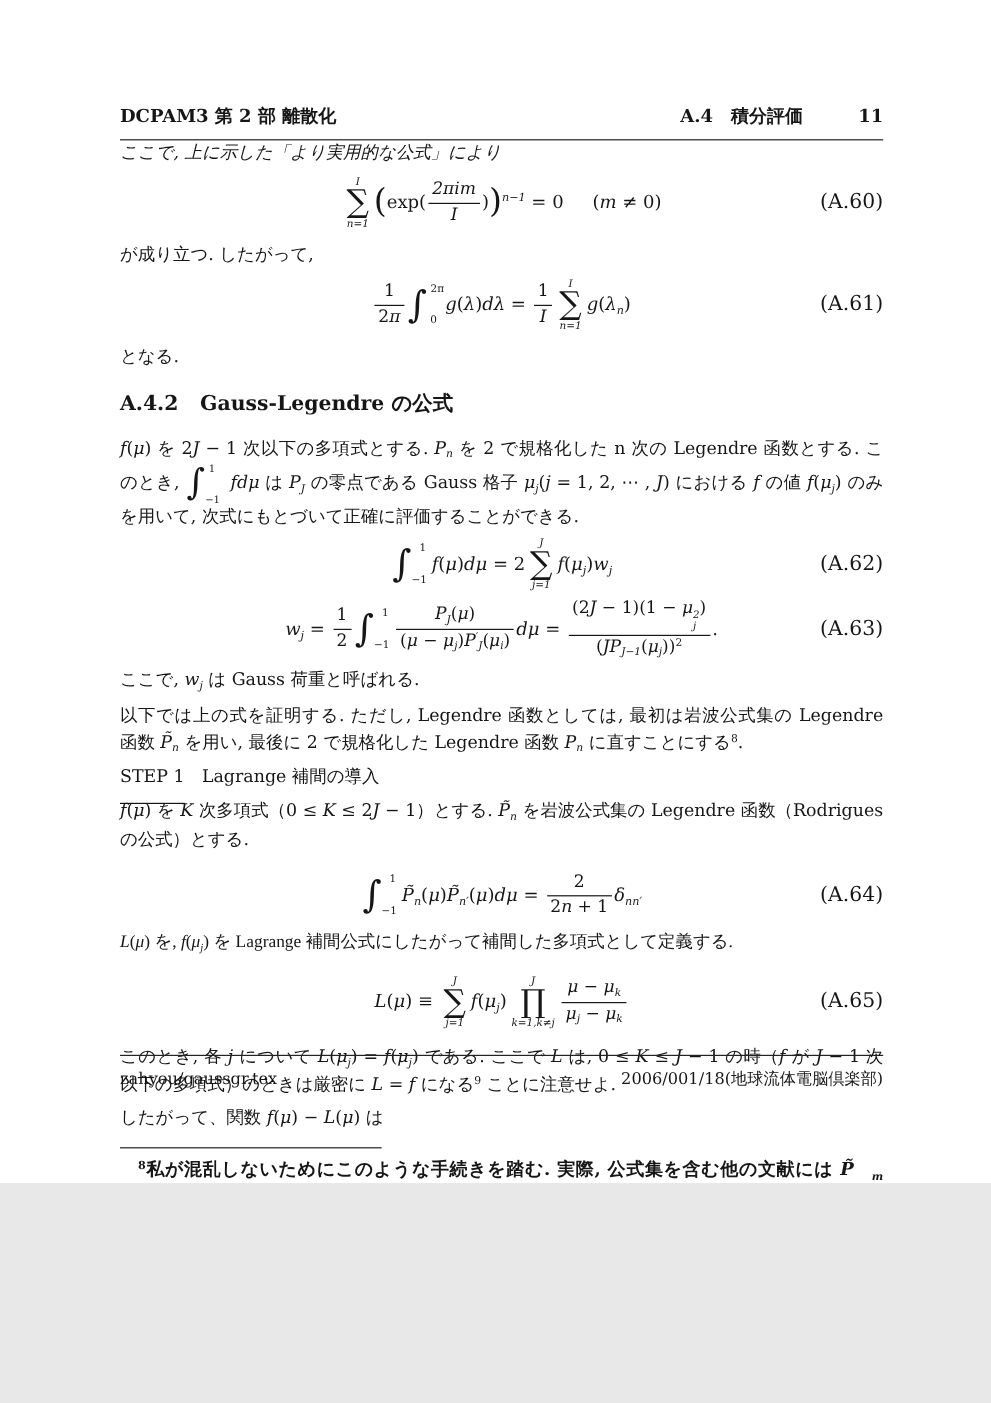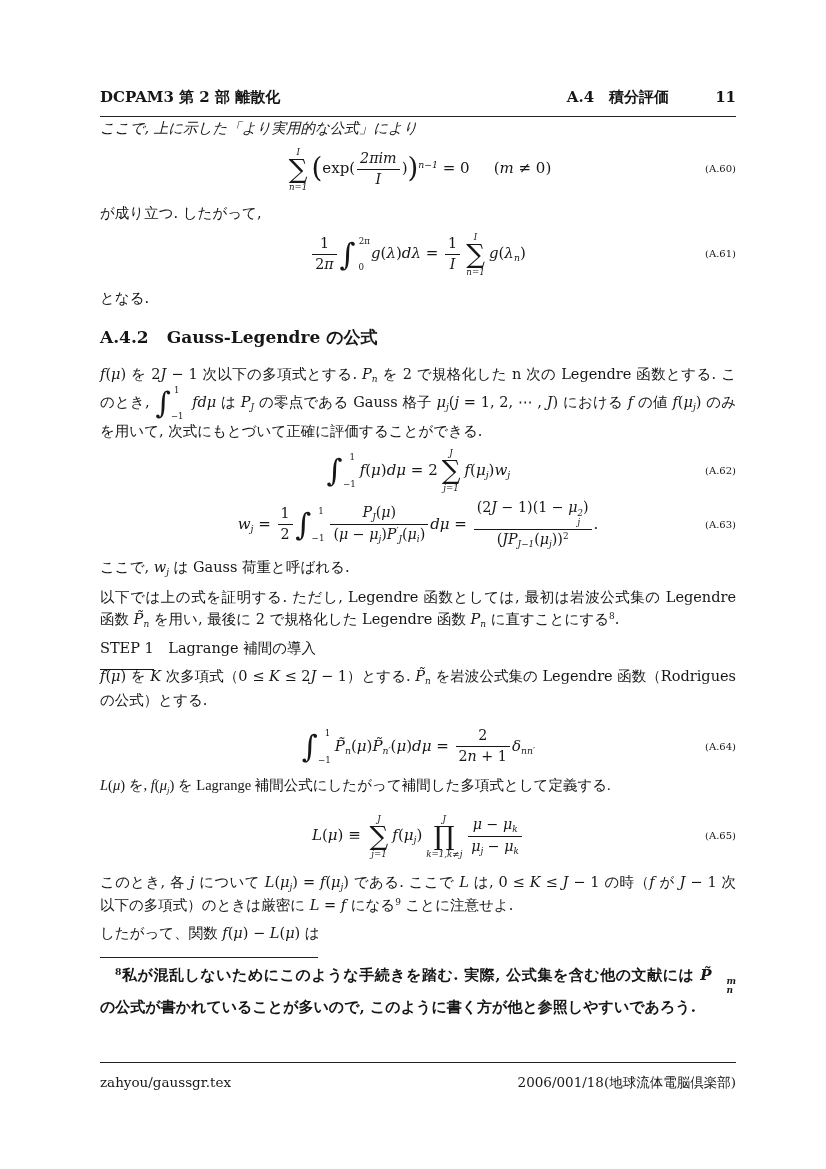--- a/index.html
+++ b/index.html
@@ -1,17 +1,17 @@
 <!DOCTYPE html>
 <html><head>
 <meta charset="utf-8">
 <style>
   html,body{margin:0;padding:0;background:#e8e8e8;}
   .page{
-    width:826px;height:1169px;position:relative;background:#ffffff;
+    width:826px;height:986px;position:relative;background:#ffffff;
     overflow:hidden;color:#161616;
     font-family:"DejaVu Serif","Liberation Serif",serif;
     font-size:14.5px;line-height:1.52;
     margin:0 auto;box-sizing:border-box;
   }
   .content{padding:86px 90px 0 100px;}
   
   .hdr{display:flex;justify-content:space-between;align-items:baseline;
        font-weight:bold;font-size:15px;border-bottom:1.4px solid #222;padding-bottom:7px;}
   .hdr-right{display:inline-flex;gap:46px;}
@@ -21,21 +21,21 @@
   .gap-top{margin-top:36px;}
   .step-top{margin-top:26px;}
   .mt-sm{margin-top:4px;font-family:Liberation Serif, serif;}
   .mt-md{margin-top:22px;}
   h2.sec{font-size:17px;font-weight:bold;margin:16px 0 12px 0;}
   h2.sec .sec-title{margin-left:18px;}
   
   .eq{position:relative;text-align:center;margin:8px 0 10px 0;font-size:15px;}
   .eq-a64{margin:16px 0 8px 0;}
   .eq-a65{margin:16px 0 12px 0;}
-  .eq-num{position:absolute;right:0;top:50%;transform:translateY(-50%);font-size:10px;}
+  .eq-num{position:absolute;right:0;top:50%;transform:translateY(-50%);font-size:17px;}
   .eqpair .eq{margin:6px 0;}
   
   .mi{font-style:italic;}
   .mu{border-bottom:1px solid currentColor;padding-bottom:13px;}
   .msub{font-size:0.62em;font-style:italic;vertical-align:-0.35em;letter-spacing:0;}
   .msup{font-size:0.62em;vertical-align:0.55em;}
   .mbig{font-size:1.85em;line-height:0;vertical-align:-0.14em;font-weight:400;}
   .mfrac{display:inline-block;vertical-align:middle;text-align:center;margin:0 2px;}
   .mfrac .mnum{display:block;border-bottom:1px solid currentColor;padding:0 3px 1px 3px;font-size:0.95em;line-height:1.25;}
   .mfrac .mden{display:block;padding:1px 3px 0 3px;font-size:0.95em;line-height:1.25;}

